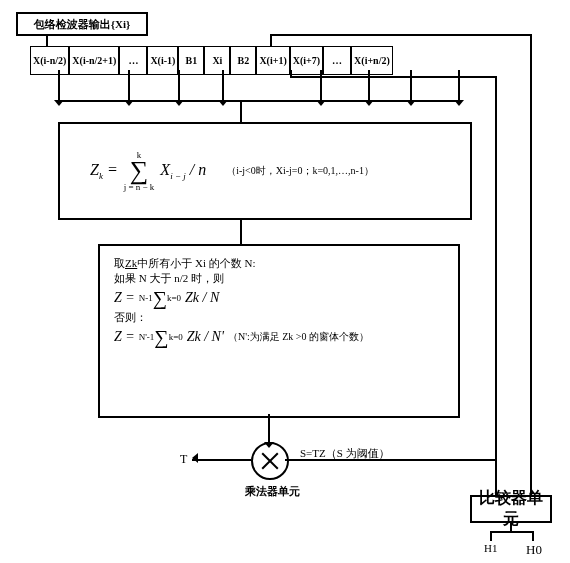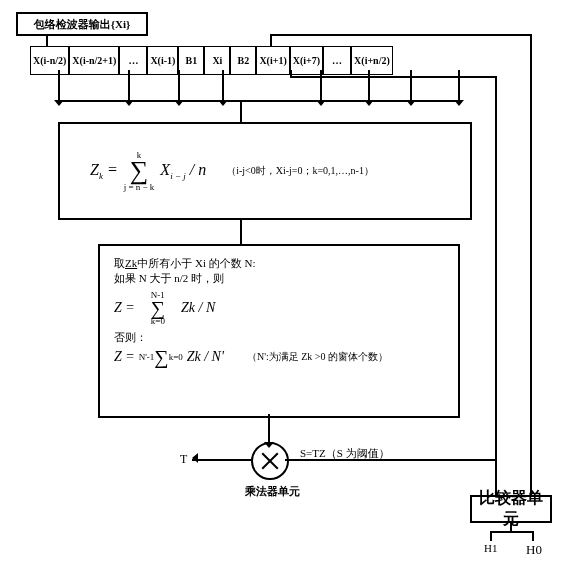--- a/index.html
+++ b/index.html
@@ -62,37 +62,37 @@
     <span style="font-size:10px;font-style:normal;margin-left:20px">（i-j&lt;0时，Xi-j=0；k=0,1,…,n-1）</span>
   </div>
 
   <div class="vline arrow-down" style="left:230px;top:208px;height:26px"></div>
 
   <div class="box" style="left:88px;top:234px;width:330px;height:150px;display:block;padding:10px 14px;text-align:left;font-size:11px">
     <div><span>取</span><u>Zk</u><span>中所有小于 Xi 的个数 N:</span></div>
     <div>如果 N 大于 n/2 时，则</div>
     <div style="display:flex;align-items:center;margin:4px 0">
       <span style="font-style:italic;font-size:14px">Z = </span>
-      <span style="display:inline-flex;flex-direction:column;align-items:center;margin:0 16px">
+      <span style="display:inline-flex;flex-direction:row;align-items:center;margin:0 4px">
         <span class="ssub">N-1</span>
         <span style="font-size:20px;line-height:16px">∑</span>
         <span class="ssub">k=0</span>
       </span>
       <span style="font-style:italic;font-size:14px">Zk / N</span>
     </div>
     <div>否则：</div>
     <div style="display:flex;align-items:center;margin:4px 0">
       <span style="font-style:italic;font-size:14px">Z = </span>
       <span style="display:inline-flex;flex-direction:row;align-items:center;margin:0 4px">
         <span class="ssub">N'-1</span>
         <span style="font-size:20px;line-height:16px">∑</span>
         <span class="ssub">k=0</span>
       </span>
       <span style="font-style:italic;font-size:14px">Zk / N'</span>
-      <span style="font-size:10px;margin-left:23px">（N':为满足 Zk &gt;0 的窗体个数）</span>
+      <span style="font-size:10px;margin-left:4px">（N':为满足 Zk &gt;0 的窗体个数）</span>
     </div>
   </div>
 
   <div class="vline arrow-down" style="left:258px;top:404px;height:28px"></div>
 
   <div class="mult" style="left:241px;top:432px"></div>
   <div style="position:absolute;left:170px;top:442px;font-size:12px">T</div>
   <div class="hline" style="left:182px;top:449px;width:59px"></div>
   <div style="position:absolute;left:182px;top:443px;border-top:5px solid transparent;border-bottom:5px solid transparent;border-right:6px solid #000"></div>
 

